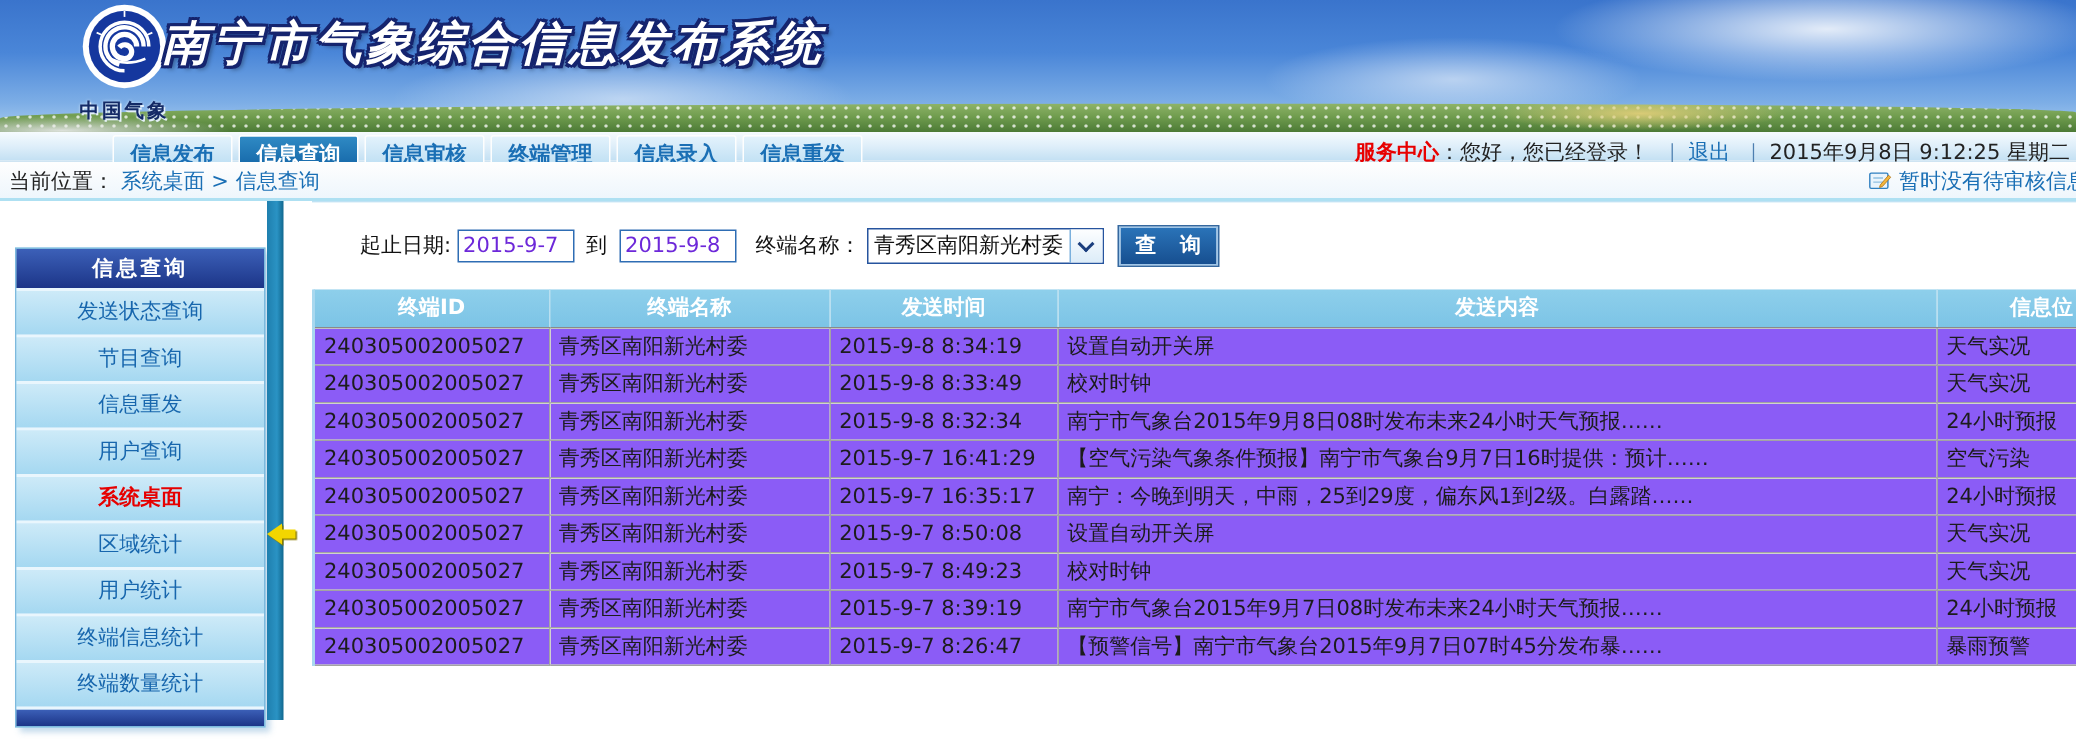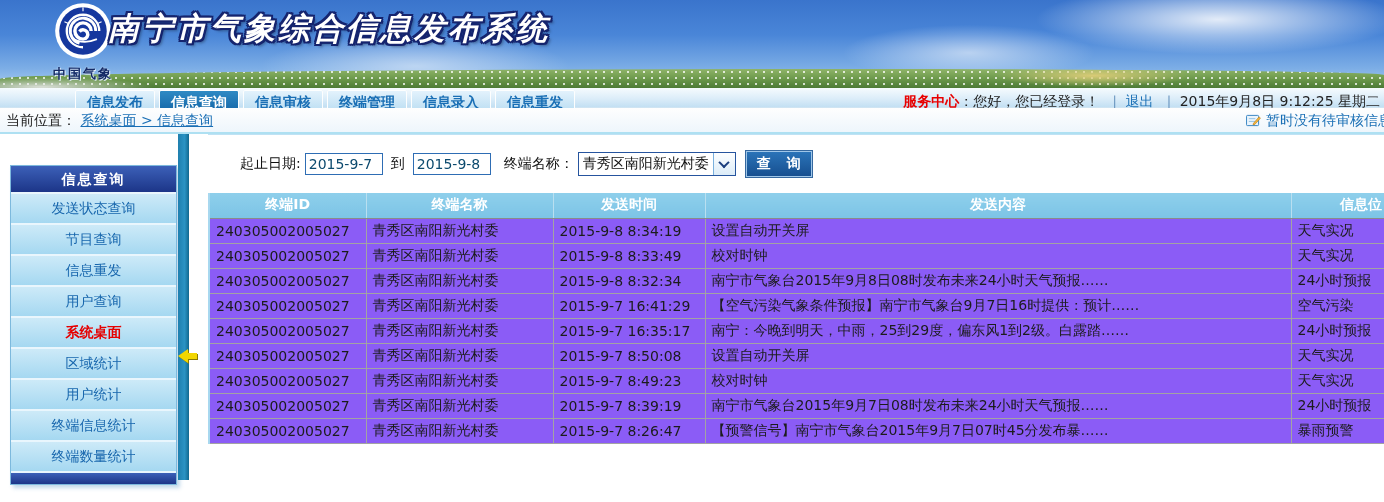--- a/index.html
+++ b/index.html
@@ -44,21 +44,21 @@
   .nav-right { position:absolute; right:4px; top:5px; font-size:14px; color:#222; white-space:nowrap; }
   .svc { color:#e80000; font-weight:bold; }
   .sep { color:#4d7fb0; margin:0 4px; }
   .logout { color:#1a6fb5; text-decoration:none; cursor:pointer; }
 
   
   .crumbrow { position:relative; width:100%; height:26px;
     background:linear-gradient(180deg,#fefefe 0%,#eef6fc 100%);
     border-bottom:2px solid #aee0f2; font-size:14px; }
   .crumb-left { position:absolute; left:6px; top:4px; color:#222; }
-  .crumb-path { color:#1a6fb5; cursor:pointer;text-decoration:underline; }
+  .crumb-path { color:#1a6fb5; cursor:pointer; }
   .crumb-right { position:absolute; right:-8px; top:4px; color:#1a6fb5; white-space:nowrap; }
   .note-icon { display:inline-block; width:15px; height:13px; vertical-align:-2px; margin-right:5px; }
 
   
   .content { position:relative; width:100%; height:346px; background:#fff; }
 
   
   .sidebar { position:absolute; left:10px; top:31px; width:167px;
     border:1px solid #7db9dd; background:#b4def4;
     box-shadow:3px 3px 4px rgba(120,170,210,.45); }
@@ -89,21 +89,21 @@
   .blocks-icon { width:14px; height:14px; margin-right:6px; display:grid;
     grid-template-columns:6px 6px; grid-template-rows:6px 6px; gap:2px; }
   .blocks-icon span:nth-child(1){ background:#f0a11e; }
   .blocks-icon span { background:#2ea52e; border:1px solid #1d7a1d; }
   .section-title { font-size:14px; font-weight:bold; color:#1a6fb5; }
 
   
   .form-row { display:flex; align-items:center; height:58px; padding-left:32px; font-size:14px;
     color:#111; background:#fff; }
   .form-row label { margin-right:4px; white-space:nowrap; }
-  .txt { width:78px; height:22px; border:1px solid #2e6db4; font-size:14px; color:#0c4a6e;
+  .txt { width:78px; height:22px; border:1px solid #2e6db4; font-size:14px; color:#6d28d9;
     padding:0 3px; font-family:inherit; }
   .to-label { margin:0 8px; }
   .term-label { margin-left:13px; }
   .select-box { position:relative; width:158px; height:24px; border:1px solid #26549e;
     background:#fff; display:flex; align-items:center; cursor:pointer; }
   .select-value { flex:1; font-size:14px; color:#111; padding-left:4px; white-space:nowrap;
     overflow:hidden; }
   .select-arrow { width:22px; height:100%; border-left:1px solid #7ab0dd;
     background:linear-gradient(180deg,#fdfeff,#dcecf8); display:flex; align-items:center;
     justify-content:center; }

